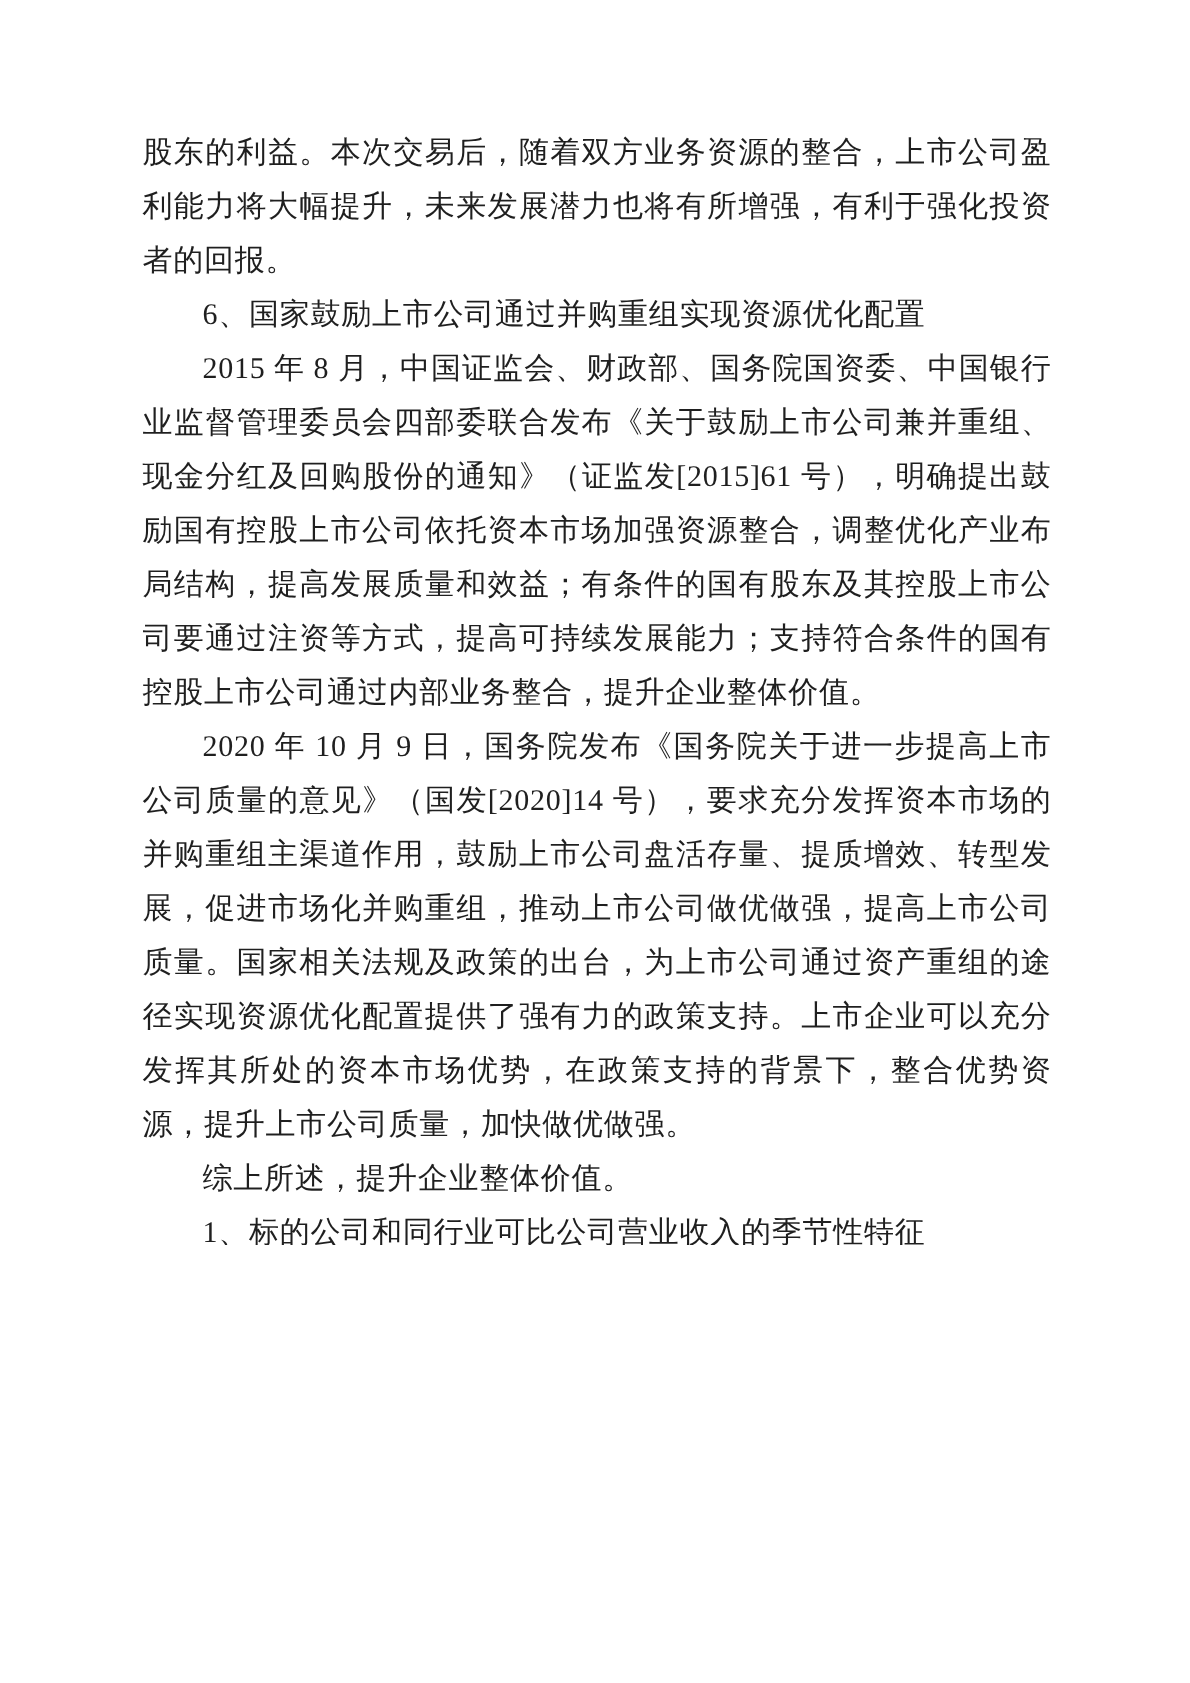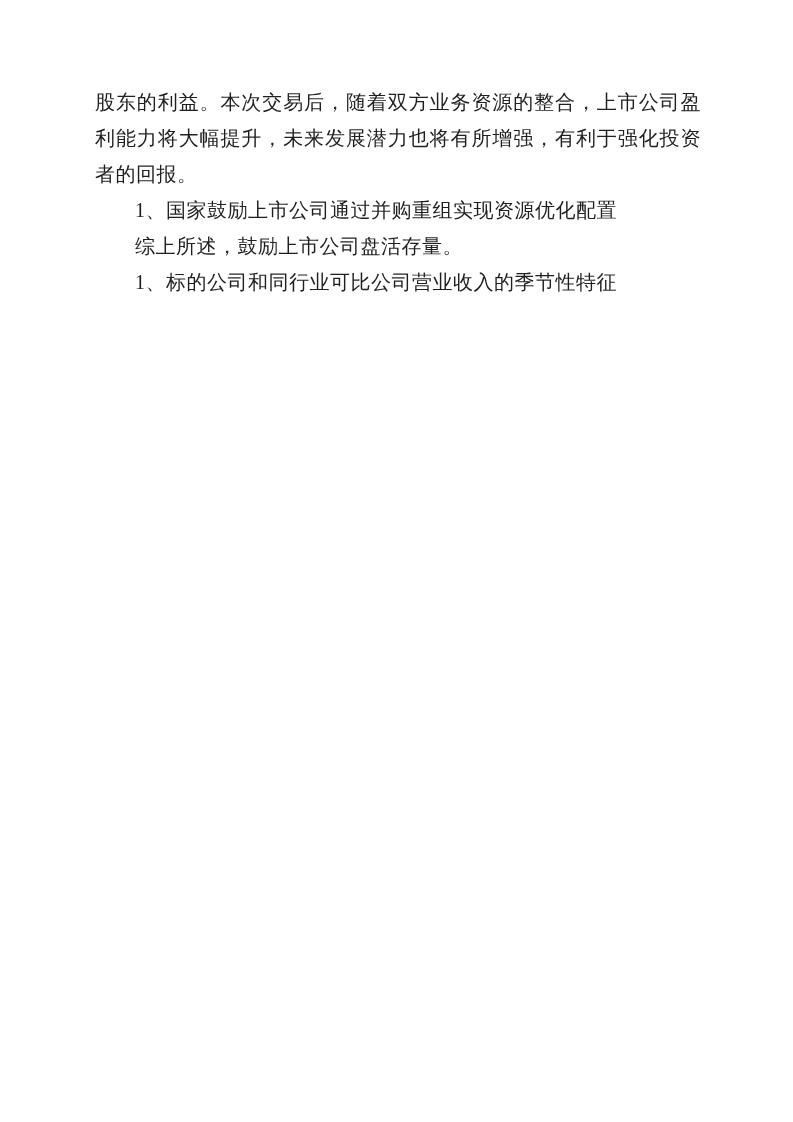--- a/index.html
+++ b/index.html
@@ -42,19 +42,21 @@
     color: #111;
     letter-spacing: 0.5px;
   }
 </style>
 </head>
 <body>
 
 <div class="page">
   <div class="content">
     <p class="cont">股东的利益。本次交易后，随着双方业务资源的整合，上市公司盈利能力将大幅提升，未来发展潜力也将有所增强，有利于强化投资者的回报。</p>
-    <p class="ind">1、国家鼓励上市公司通过并购重组实现资源优化配置</p>
-    <p class="ind">综上所述，鼓励上市公司盘活存量。</p>
+    <p class="ind">6、国家鼓励上市公司通过并购重组实现资源优化配置</p>
+    <p class="ind">2015 年 8 月，中国证监会、财政部、国务院国资委、中国银行业监督管理委员会四部委联合发布《关于鼓励上市公司兼并重组、现金分红及回购股份的通知》（证监发[2015]61 号），明确提出鼓励国有控股上市公司依托资本市场加强资源整合，调整优化产业布局结构，提高发展质量和效益；有条件的国有股东及其控股上市公司要通过注资等方式，提高可持续发展能力；支持符合条件的国有控股上市公司通过内部业务整合，提升企业整体价值。</p>
+    <p class="ind">2020 年 10 月 9 日，国务院发布《国务院关于进一步提高上市公司质量的意见》（国发[2020]14 号），要求充分发挥资本市场的并购重组主渠道作用，鼓励上市公司盘活存量、提质增效、转型发展，促进市场化并购重组，推动上市公司做优做强，提高上市公司质量。国家相关法规及政策的出台，为上市公司通过资产重组的途径实现资源优化配置提供了强有力的政策支持。上市企业可以充分发挥其所处的资本市场优势，在政策支持的背景下，整合优势资源，提升上市公司质量，加快做优做强。</p>
+    <p class="ind">综上所述，提升企业整体价值。</p>
     <p class="ind">1、标的公司和同行业可比公司营业收入的季节性特征</p>
 
   </div>
   <div class="footer">33 / 146</div>
 </div>
 
 </body></html>

